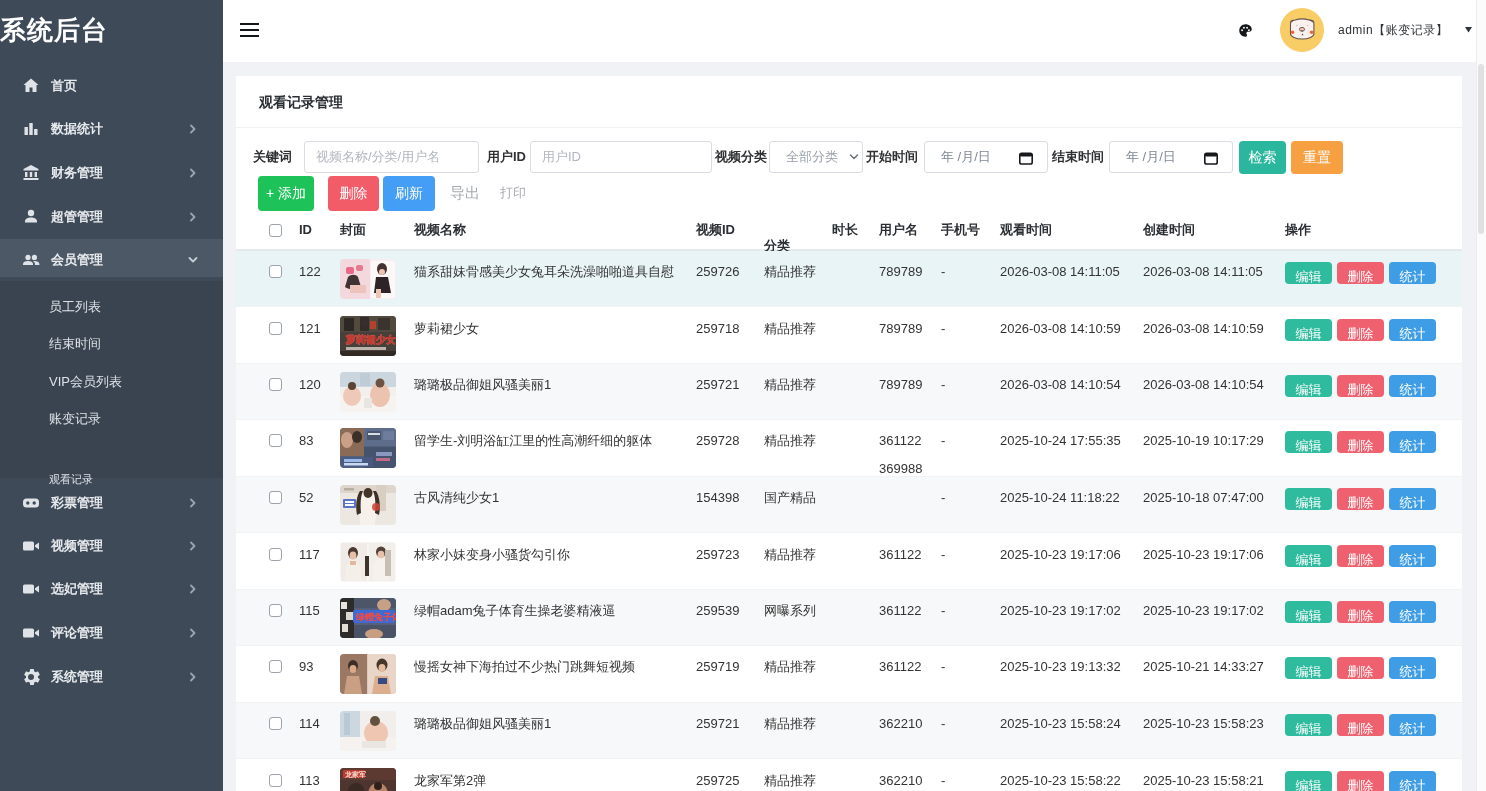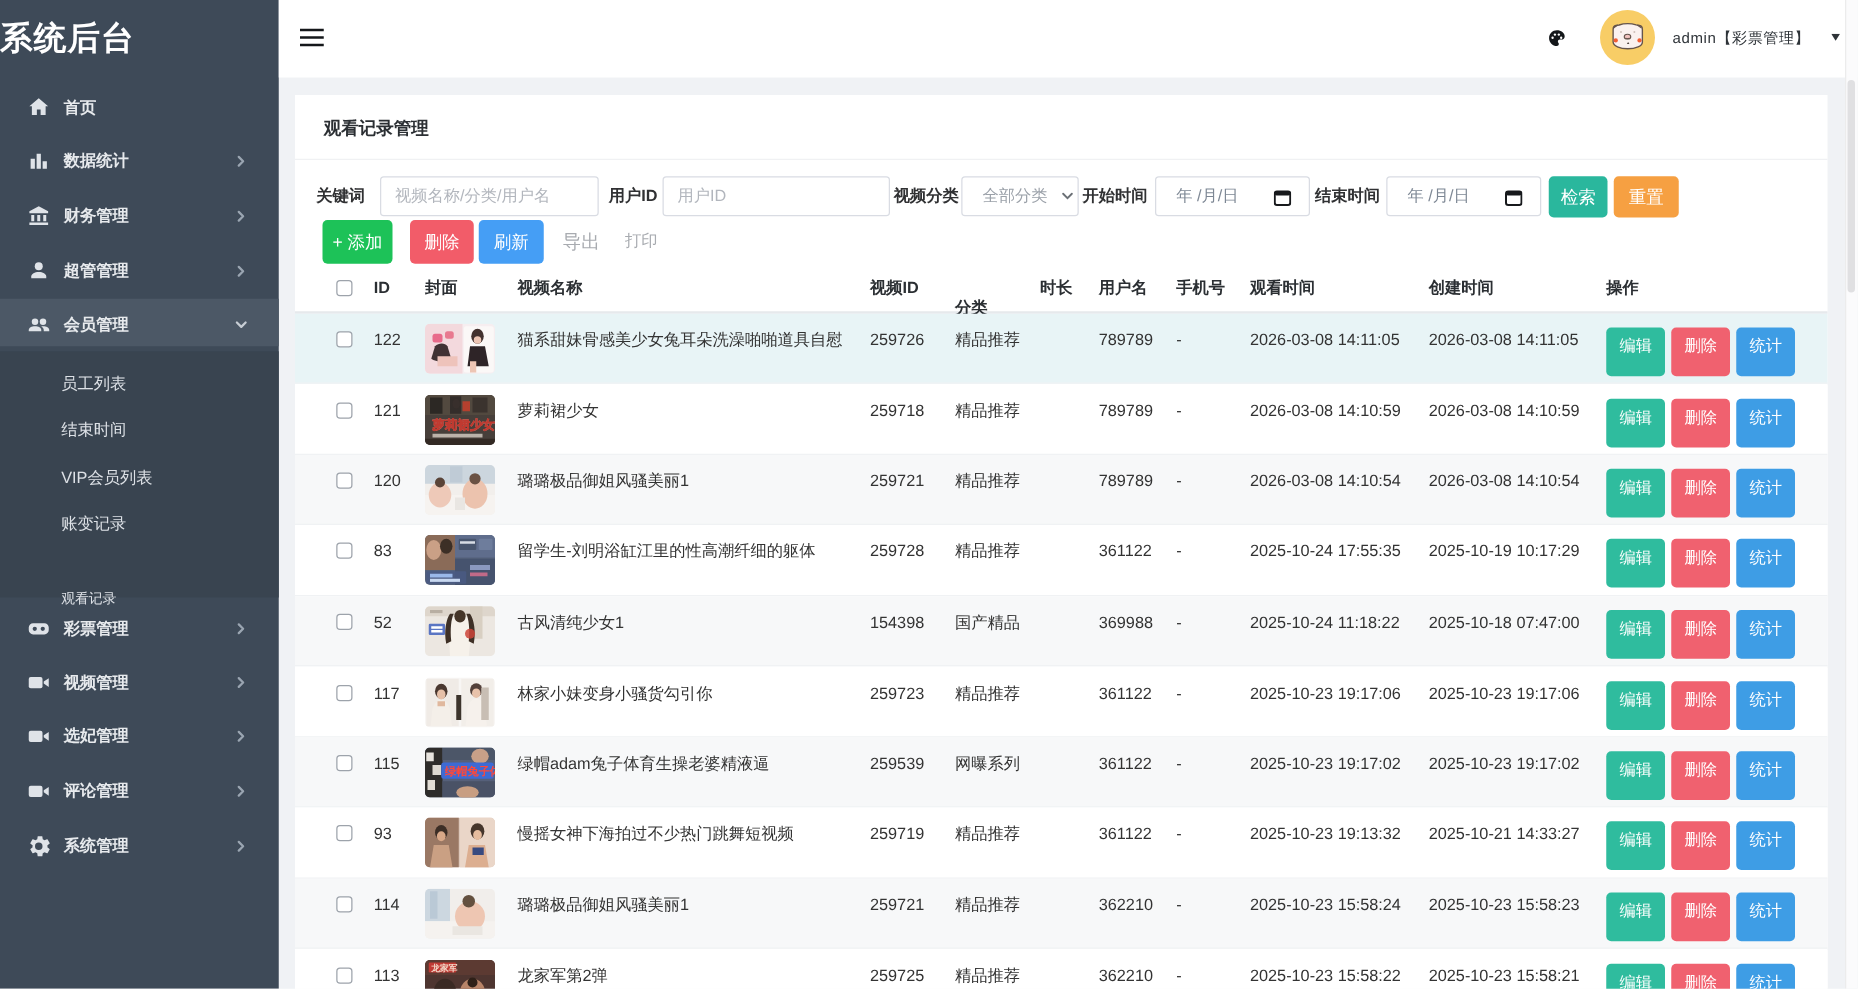--- a/index.html
+++ b/index.html
@@ -6,21 +6,21 @@
   * { margin:0; padding:0; box-sizing:border-box; }
   html,body { width:1486px; height:791px; overflow:hidden; }
   body { font-family:"Liberation Sans", sans-serif; background:#f0f2f5; position:relative; }
   .abs { position:absolute; }
   .lbl { position:absolute; font-size:13px; font-weight:bold; color:#303133; line-height:32px; }
   .inp { position:absolute; height:32px; background:#fff; border:1px solid #d9dce3; border-radius:3px; }
   .ph { font-size:13px; color:#b2b6bd; line-height:30px; padding-left:11px; }
   .btn { position:absolute; border-radius:4px; color:#fff; font-size:14px; text-align:center; }
   .hcell { position:absolute; font-size:13px; font-weight:bold; color:#2b2f33; }
   .cell { position:absolute; font-size:13px; color:#333333; white-space:nowrap; }
-  .opbtn { position:absolute; width:47px; height:39px; border-radius:4px; color:#fff; font-size:13px;
+  .opbtn { position:absolute; width:47px; height:22px; border-radius:4px; color:#fff; font-size:13px;
            text-align:center; line-height:29px; }
 </style>
 </head>
 <body>
 
 <div class="abs" style="left:0;top:0;width:223px;height:791px;background:#3e4a58"></div>
 <div class="abs" style="left:0;top:281px;width:223px;height:197px;background:#394450"></div>
 <div class="abs" style="left:0;top:239px;width:223px;height:38px;background:#4c5866"></div>
 <div class="abs" style="left:0;top:0;width:223px;height:56px;color:#fff;font-size:26px;font-weight:bold;line-height:60px;letter-spacing:1px">系统后台</div>
 <svg style="position:absolute;left:22px;top:77px" width="18" height="18" viewBox="0 0 18 18" fill="#dfe3e8">
@@ -122,21 +122,21 @@
 <path d="M10.5 15.5c0-1.6.9-2.9 2.2-3.1l2.6-.4c1.9-.7 4.3-1.1 6.9-1.1 2.5 0 4.8.4 6.7 1l2.8.5c1.3.2 2.2 1.5 2.2 3.1v10.2c0 2.9-5.3 5.3-11.7 5.3s-11.7-2.4-11.7-5.3z" fill="#faf1ef" stroke="#65544c" stroke-width="1.1"></path>
 <path d="M11 14.2l3.2-2.2M33 14.2l-3.2-2.2" stroke="#65544c" stroke-width="1" fill="none"></path>
 <circle cx="16.8" cy="17.5" r="0.8" fill="#cfc0ba"></circle>
     <circle cx="27.5" cy="17.5" r="0.8" fill="#cfc0ba"></circle>
 <circle cx="12.6" cy="24.3" r="1.7" fill="#f25e35"></circle>
     <circle cx="31.6" cy="24.3" r="1.7" fill="#f25e35"></circle>
 <ellipse cx="22" cy="21.3" rx="2.6" ry="1.9" fill="#f3c3c0" stroke="#65544c" stroke-width="0.9"></ellipse>
 <path d="M21 22.5c.7.6 1.5.6 2.2 0" stroke="#65544c" stroke-width="0.9" fill="none"></path>
 <path d="M21.5 27.2l1-1.6 1 1.6z" fill="#4a3f38"></path>
 </svg>
-<div class="abs" style="left:1338px;top:23px;font-size:12px;color:#2e3338;line-height:15px;letter-spacing:0.5px">admin【彩票管理】</div>
+<div class="abs" style="left:1338px;top:23px;font-size:12px;color:#2e3338;line-height:15px;letter-spacing:0.5px">admin【账变记录】</div>
 <svg class="abs" style="left:1465px;top:27px" width="7" height="6" viewBox="0 0 7 6">
     <path d="M0 0h7L3.5 5.5z" fill="#2e3338"></path>
   </svg>
 <div class="abs" style="left:236px;top:76px;width:1226px;height:715px;background:#fff"></div>
 <div class="abs" style="left:259px;top:94px;font-size:14px;font-weight:bold;color:#2b2f33">观看记录管理</div>
 <div class="abs" style="left:236px;top:127px;width:1226px;height:1px;background:#f0f1f3"></div>
 <div class="lbl" style="left:253px;top:141px">关键词</div>
 <div class="inp" style="left:304px;top:141px;width:175px">
     <div class="ph">视频名称/分类/用户名</div>
   </div>
@@ -304,21 +304,21 @@
     <path d="M33 6c2 4 3 12 2 22l4 2c2-10 0-20-3-24z" fill="#3e3026"></path>
     <rect x="3" y="14" width="13" height="9" rx="1" fill="#4a68c0" opacity="0.9"></rect>
     <rect x="5" y="16" width="9" height="2" fill="#fff"></rect>
     <rect x="5" y="19" width="9" height="2" fill="#fff"></rect>
     <circle cx="36" cy="22" r="4" fill="#cc4438" opacity="0.85"></circle>
     <rect x="4" y="3" width="10" height="2.5" fill="#b8aea2"></rect>
   </svg>
 <div class="cell" style="left:414px;top:487px;line-height:21px">古风清纯少女1</div>
 <div class="cell" style="left:696px;top:487px;line-height:21px">154398</div>
 <div class="cell" style="left:764px;top:487px;line-height:21px">国产精品</div>
-<div class="cell" style="left:879px;top:487px;line-height:21px">369988</div>
+<div class="cell" style="left:879px;top:458px;line-height:21px">369988</div>
 <div class="cell" style="left:941px;top:487px;line-height:21px">-</div>
 <div class="cell" style="left:1000px;top:487px;line-height:21px">2025-10-24 11:18:22</div>
 <div class="cell" style="left:1143px;top:487px;line-height:21px">2025-10-18 07:47:00</div>
 <div class="opbtn" style="left:1285px;top:488px;background:#2fbc9e">编辑</div>
 <div class="opbtn" style="left:1337px;top:488px;background:#f0616f">删除</div>
 <div class="opbtn" style="left:1389px;top:488px;background:#3e9de5">统计</div>
 <div class="abs" style="left:236px;top:534px;width:1226px;height:56px;background:#ffffff;border-bottom:1px solid #f0f2f4"></div>
 <div class="abs" style="left:269px;top:548px;width:13px;height:13px;border:1.5px solid #9da3ab;border-radius:3px;background:#fff"></div>
 <div class="cell" style="left:299px;top:544px;line-height:21px">117</div>
 <svg style="position:absolute;left:340px;top:542px;border-radius:4px" width="56" height="40" viewBox="0 0 56 40" font-family="&quot;Liberation Sans&quot;,sans-serif">

